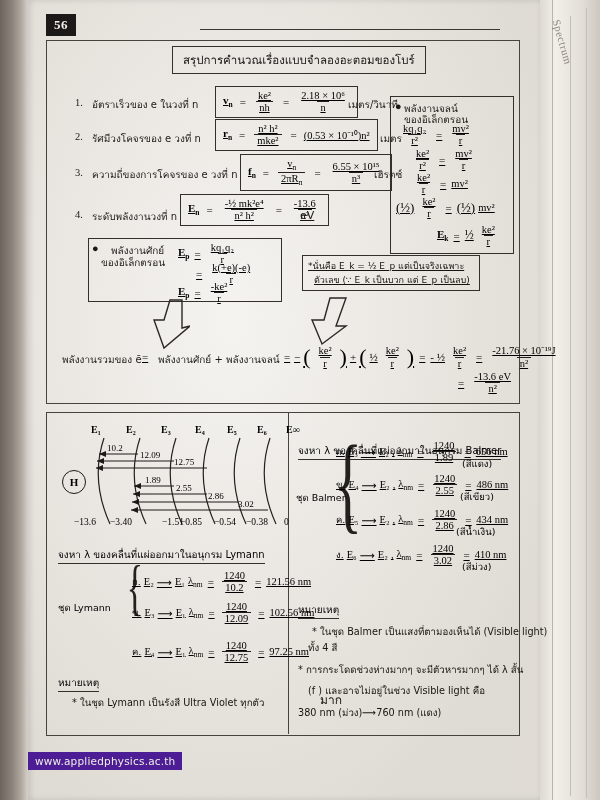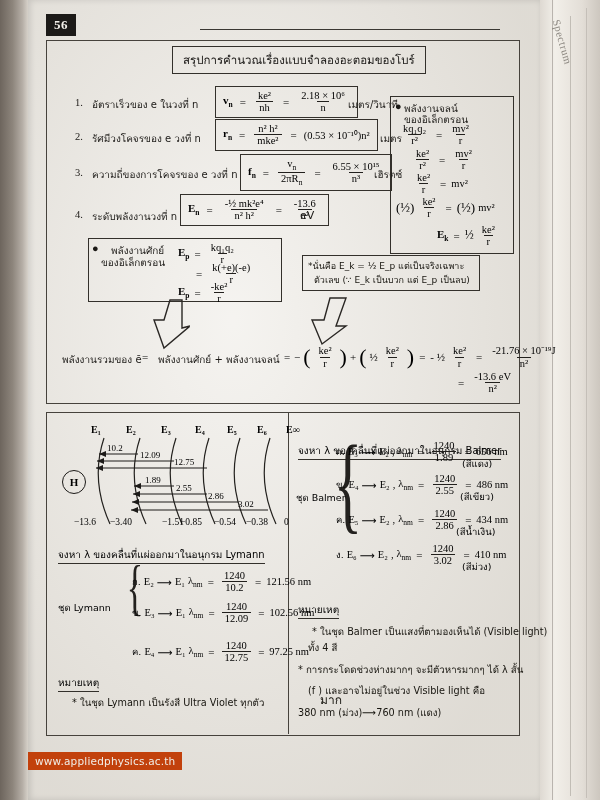--- a/index.html
+++ b/index.html
@@ -60,21 +60,21 @@
   .framebox{position:absolute;border:1px solid #46423c;}
 
   .maintitle{
     position:absolute;left:172px;top:46px;
     border:1px solid #33302b;background:transparent;
     padding:4px 10px;font-family:"DejaVu Sans",sans-serif;font-size:11.5px;color:#191715;
     white-space:nowrap;
   }
 
   .th{font-family:"DejaVu Sans",sans-serif;}
-  .mt{font-family:"Liberation Serif",serif;}
+  .mt{font-family:"Liberation Serif",serif;text-decoration:underline;}
 
   .num{position:absolute;font-size:10.5px;color:#1b1916;}
   .lbl{position:absolute;font-family:"DejaVu Sans",sans-serif;font-size:10px;color:#1b1916;white-space:nowrap;}
   .eqbox{position:absolute;border:1px solid #33302b;padding:3px 7px;display:flex;align-items:center;gap:5px;background:transparent;}
   .unit{position:absolute;font-family:"DejaVu Sans",sans-serif;font-size:10px;color:#1b1916;white-space:nowrap;}
 
   
   .frac{display:inline-flex;flex-direction:column;align-items:center;vertical-align:middle;line-height:1.08;margin:0 2px;}
   .frac .n{padding:0 3px;font-size:10.5px;white-space:nowrap;}
   .frac .d{padding:0 3px;font-size:10.5px;border-top:1px solid #22201d;white-space:nowrap;}
@@ -100,21 +100,21 @@
   .series-lbl{position:absolute;font-family:"DejaVu Sans",sans-serif;font-size:9.5px;}
   .srow{position:absolute;display:flex;align-items:center;gap:3px;font-size:10.5px;white-space:nowrap;}
   .color-lbl{position:absolute;font-family:"DejaVu Sans",sans-serif;font-size:9.5px;}
   .note-h{position:absolute;font-family:"DejaVu Sans",sans-serif;font-size:10px;border-bottom:1px solid #33302b;padding-bottom:1px;}
   .note-l{position:absolute;font-family:"DejaVu Sans",sans-serif;font-size:9.7px;color:#17150f;white-space:nowrap;}
 
   .vdiv{position:absolute;width:1px;background:#46423c;}
 
   .footer{
     position:absolute;left:28px;top:752px;
-    background:#c2410c;color:#f0ede7;font-family:"DejaVu Sans",sans-serif;
+    background:#4c1d95;color:#f0ede7;font-family:"DejaVu Sans",sans-serif;
     font-size:10.5px;padding:3px 7px;letter-spacing:.2px;
   }
 </style>
 </head>
 <body>
 
 <div class="scan">
   <div class="page"></div>
   <div class="gutter"></div>
   <div class="nextpage">

